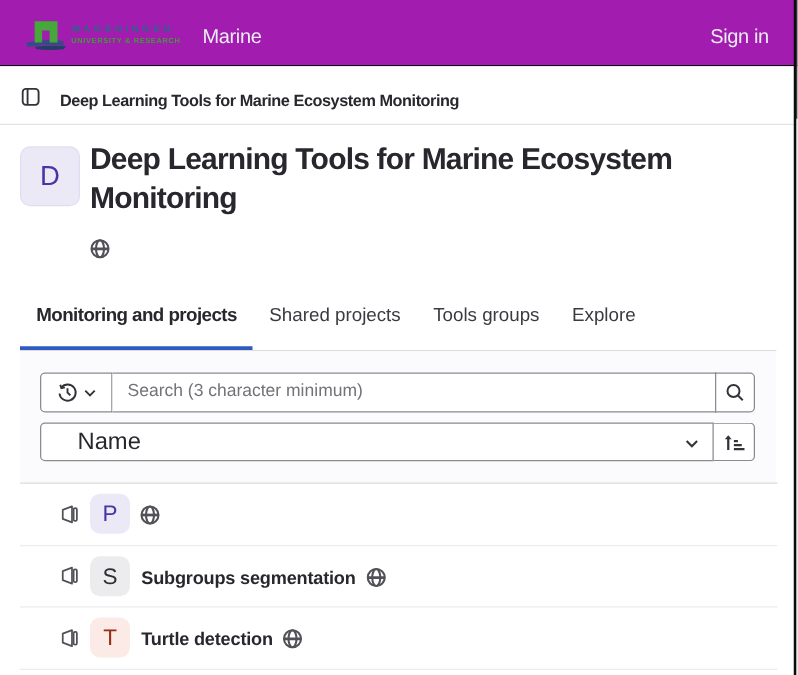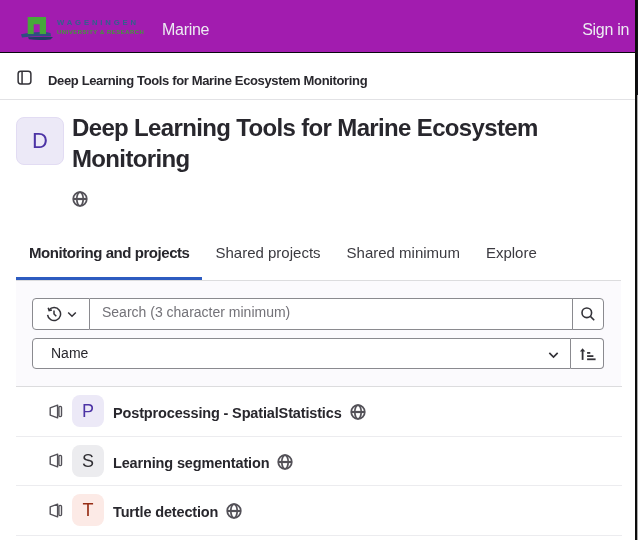--- a/index.html
+++ b/index.html
@@ -2,21 +2,21 @@
 <html><head>
 <meta charset="utf-8">
 <style>
 * { margin:0; padding:0; box-sizing:border-box; }
 html,body { width:638px; height:540px; overflow:hidden; }
 body { font-family:"Liberation Sans", sans-serif; background:#fff; position:relative; }
 
 
 .nav { position:absolute; left:0; top:0; width:638px; height:53px; background:#a21caf; border-bottom:1px solid #07070d; }
 .nav .explore { position:absolute; left:162px; top:3px; height:53px; line-height:53px; color:#ececf2; font-size:16px; letter-spacing:-0.3px; }
-.nav .signin  { position:absolute; right:9px; top:3px; height:53px; line-height:53px; color:#ececf2; font-size:16px; letter-spacing:-0.3px; }
+.nav .signin  { position:absolute; right:23px; top:3px; height:53px; line-height:53px; color:#ececf2; font-size:16px; letter-spacing:-0.3px; }
 
 
 .bc { position:absolute; left:0; top:53px; width:638px; height:47px; background:#fff; border-bottom:1px solid #e2e2e5; }
 .bc svg { position:absolute; left:17px; top:17px; }
 .bc .t { position:absolute; left:48px; top:0; height:46px; line-height:55px; font-size:13px; font-weight:bold; color:#28272d; letter-spacing:-0.35px; }
 
 
 .avatar-d { position:absolute; left:16px; top:117px; width:48px; height:48px; border-radius:8px; background:#ece9f7; border:1px solid #e2dcf3; color:#4c33a5; font-size:22px; text-align:center; line-height:46px; }
 h1 { position:absolute; left:72px; top:113px; width:520px; font-size:24px; line-height:30.5px; font-weight:bold; color:#28272d; letter-spacing:-0.65px; }
 .globe-main { position:absolute; left:72px; top:191px; }
@@ -26,21 +26,21 @@
 .tabs .tab { float:left; height:48px; line-height:42px; padding:0 13px; font-size:15px; color:#3b3a40; }
 .tabs .tab.active { font-weight:bold; color:#28272d; letter-spacing:-0.45px; box-shadow:inset 0 -3px 0 #2d5bc0; }
 
 
 .filter { position:absolute; left:16px; top:281px; width:605px; height:105px; background:#fbfafd; }
 .srch { position:absolute; left:16px; top:17px; width:572px; height:32px; display:flex;border-radius:13px; }
 .srch .hist { width:58px; border:1px solid #8a8a8f; border-radius:4px 0 0 4px; background:#fff; display:flex; align-items:center; justify-content:center; gap:5px; }
 .srch .inp { flex:1; border:1px solid #8a8a8f; border-left:none; background:#fff; color:#737278; font-size:14px; line-height:27.5px; padding-left:12px; white-space:nowrap; overflow:hidden; }
 .srch .sbtn { width:32px; border:1px solid #8a8a8f; border-left:1px solid #8a8a8f; margin-left:-1px; border-radius:0 4px 4px 0; background:#fff; display:flex; align-items:center; justify-content:center; }
 .namerow { position:absolute; left:16px; top:57px; width:572px; height:31px; display:flex; }
-.namerow .sel { flex:1; border:1px solid #8a8a8f; border-radius:4px 0 0 4px; background:#fff; font-size:14px; color:#28272d; line-height:29px; padding-left:18px; position:relative; }
+.namerow .sel { flex:1; border:1px solid #8a8a8f; border-radius:4px 0 0 4px; background:#fff; font-size:19px; color:#28272d; line-height:29px; padding-left:29px; position:relative; }
 .namerow .sel svg { position:absolute; right:11px; top:12px; }
 .namerow .sortbtn { width:33px; border:1px solid #8a8a8f; border-left:none; border-radius:0 4px 4px 0; background:#fff; display:flex; align-items:center; justify-content:center; }
 
 
 .rows { position:absolute; left:16px; top:386px; width:606px; border-top:1px solid #dcdcde; }
 .row { height:49.5px; border-bottom:1px solid #ececef; display:flex; align-items:center; }
 .row .picon { margin-left:32px; width:16px; height:17px; flex:none; }
 .row .av { margin-left:8px; width:32px; height:32px; border-radius:8px; font-size:18px; text-align:center; line-height:32px; }
 .row .av.p { background:#ece9f7; color:#4c33a5; }
 .row .av.s { background:#ececef; color:#2f2e33; }
@@ -82,21 +82,21 @@
 <h1>Deep Learning Tools for Marine Ecosystem Monitoring</h1>
 <svg class="globe-main" width="16" height="16" viewBox="0 0 16 16" fill="none" stroke="#535158" stroke-width="1.7">
   <circle cx="8" cy="8" r="6.8"></circle>
   <ellipse cx="8" cy="8" rx="3.2" ry="6.8"></ellipse>
   <line x1="1.3" y1="8" x2="14.7" y2="8" stroke-width="2.2"></line>
 </svg>
 
 <div class="tabs">
   <div class="tab active">Monitoring and projects</div>
   <div class="tab">Shared projects</div>
-  <div class="tab">Shared minimum</div>
+  <div class="tab">Tools groups</div>
   <div class="tab">Explore</div>
 </div>
 
 <div class="filter">
   <div class="srch">
     <div class="hist">
       <svg width="16" height="16" viewBox="0 0 16 16" fill="none" stroke="#333238" stroke-width="1.5">
         <path d="M3 4 A6.5 6.5 0 1 1 1.6 8.8"></path>
         <path d="M2.2 1.8 L3.1 4.6 L5.9 3.9" fill="none"></path>
         <path d="M8 4.5 V8 L10.3 10.3"></path>
@@ -131,34 +131,33 @@
   </div>
 </div>
 
 <div class="rows">
   <div class="row">
     <svg class="picon" viewBox="0 0 16 16" fill="none" stroke="#535158" stroke-width="1.4">
       <path d="M2.2 4.4 L9.6 1.6 V14.4 L2.2 11.6 Z" stroke-linejoin="round"></path>
       <rect x="10.9" y="2.9" width="2.6" height="10.2" rx="1.1"></rect>
     </svg>
     <div class="av p">P</div>
-    <div class="ttl">Postprocessing - SpatialStatistics</div>
     <svg class="rg" width="16" height="16" viewBox="0 0 16 16" fill="none" stroke="#535158" stroke-width="1.7">
       <circle cx="8" cy="8" r="6.8"></circle>
         <ellipse cx="8" cy="8" rx="3.2" ry="6.8"></ellipse>
         <line x1="1.3" y1="8" x2="14.7" y2="8" stroke-width="2.2"></line>
     </svg>
   </div>
   <div class="row">
     <svg class="picon" viewBox="0 0 16 16" fill="none" stroke="#535158" stroke-width="1.4">
       <path d="M2.2 4.4 L9.6 1.6 V14.4 L2.2 11.6 Z" stroke-linejoin="round"></path>
       <rect x="10.9" y="2.9" width="2.6" height="10.2" rx="1.1"></rect>
     </svg>
     <div class="av s">S</div>
-    <div class="ttl">Learning segmentation</div>
+    <div class="ttl">Subgroups segmentation</div>
     <svg class="rg" width="16" height="16" viewBox="0 0 16 16" fill="none" stroke="#535158" stroke-width="1.7">
       <circle cx="8" cy="8" r="6.8"></circle>
         <ellipse cx="8" cy="8" rx="3.2" ry="6.8"></ellipse>
         <line x1="1.3" y1="8" x2="14.7" y2="8" stroke-width="2.2"></line>
     </svg>
   </div>
   <div class="row">
     <svg class="picon" viewBox="0 0 16 16" fill="none" stroke="#535158" stroke-width="1.4">
       <path d="M2.2 4.4 L9.6 1.6 V14.4 L2.2 11.6 Z" stroke-linejoin="round"></path>
       <rect x="10.9" y="2.9" width="2.6" height="10.2" rx="1.1"></rect>

